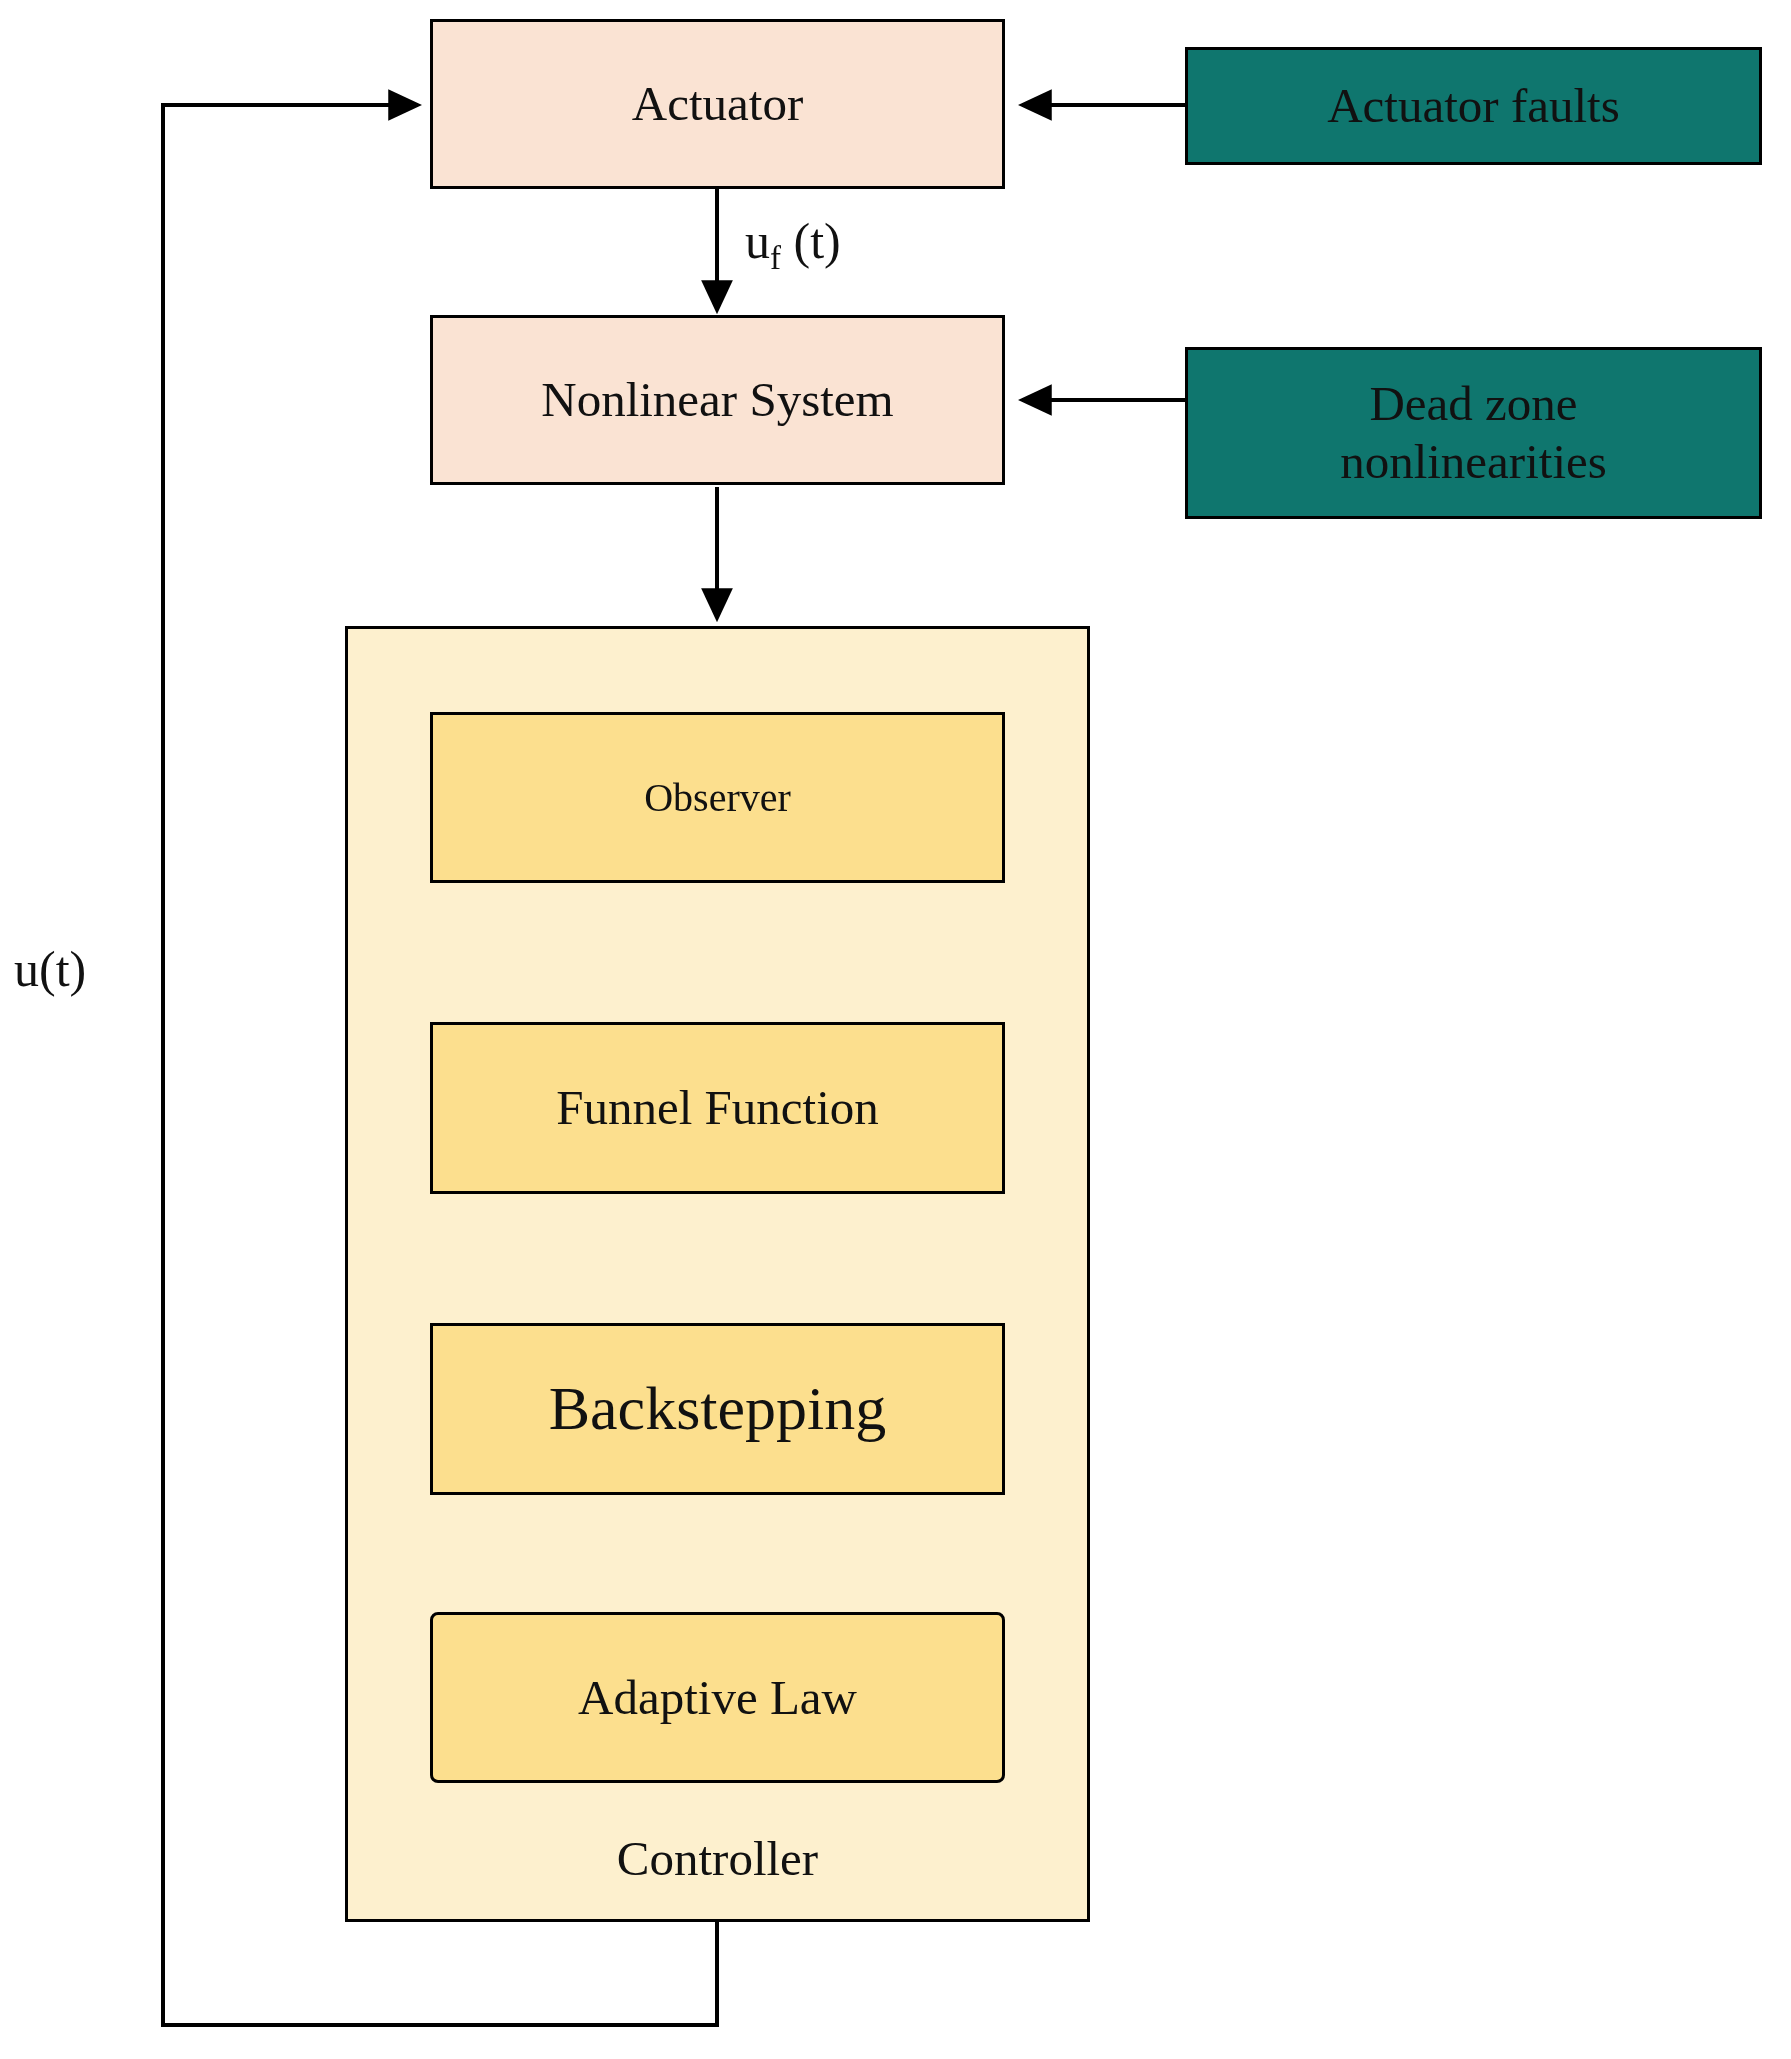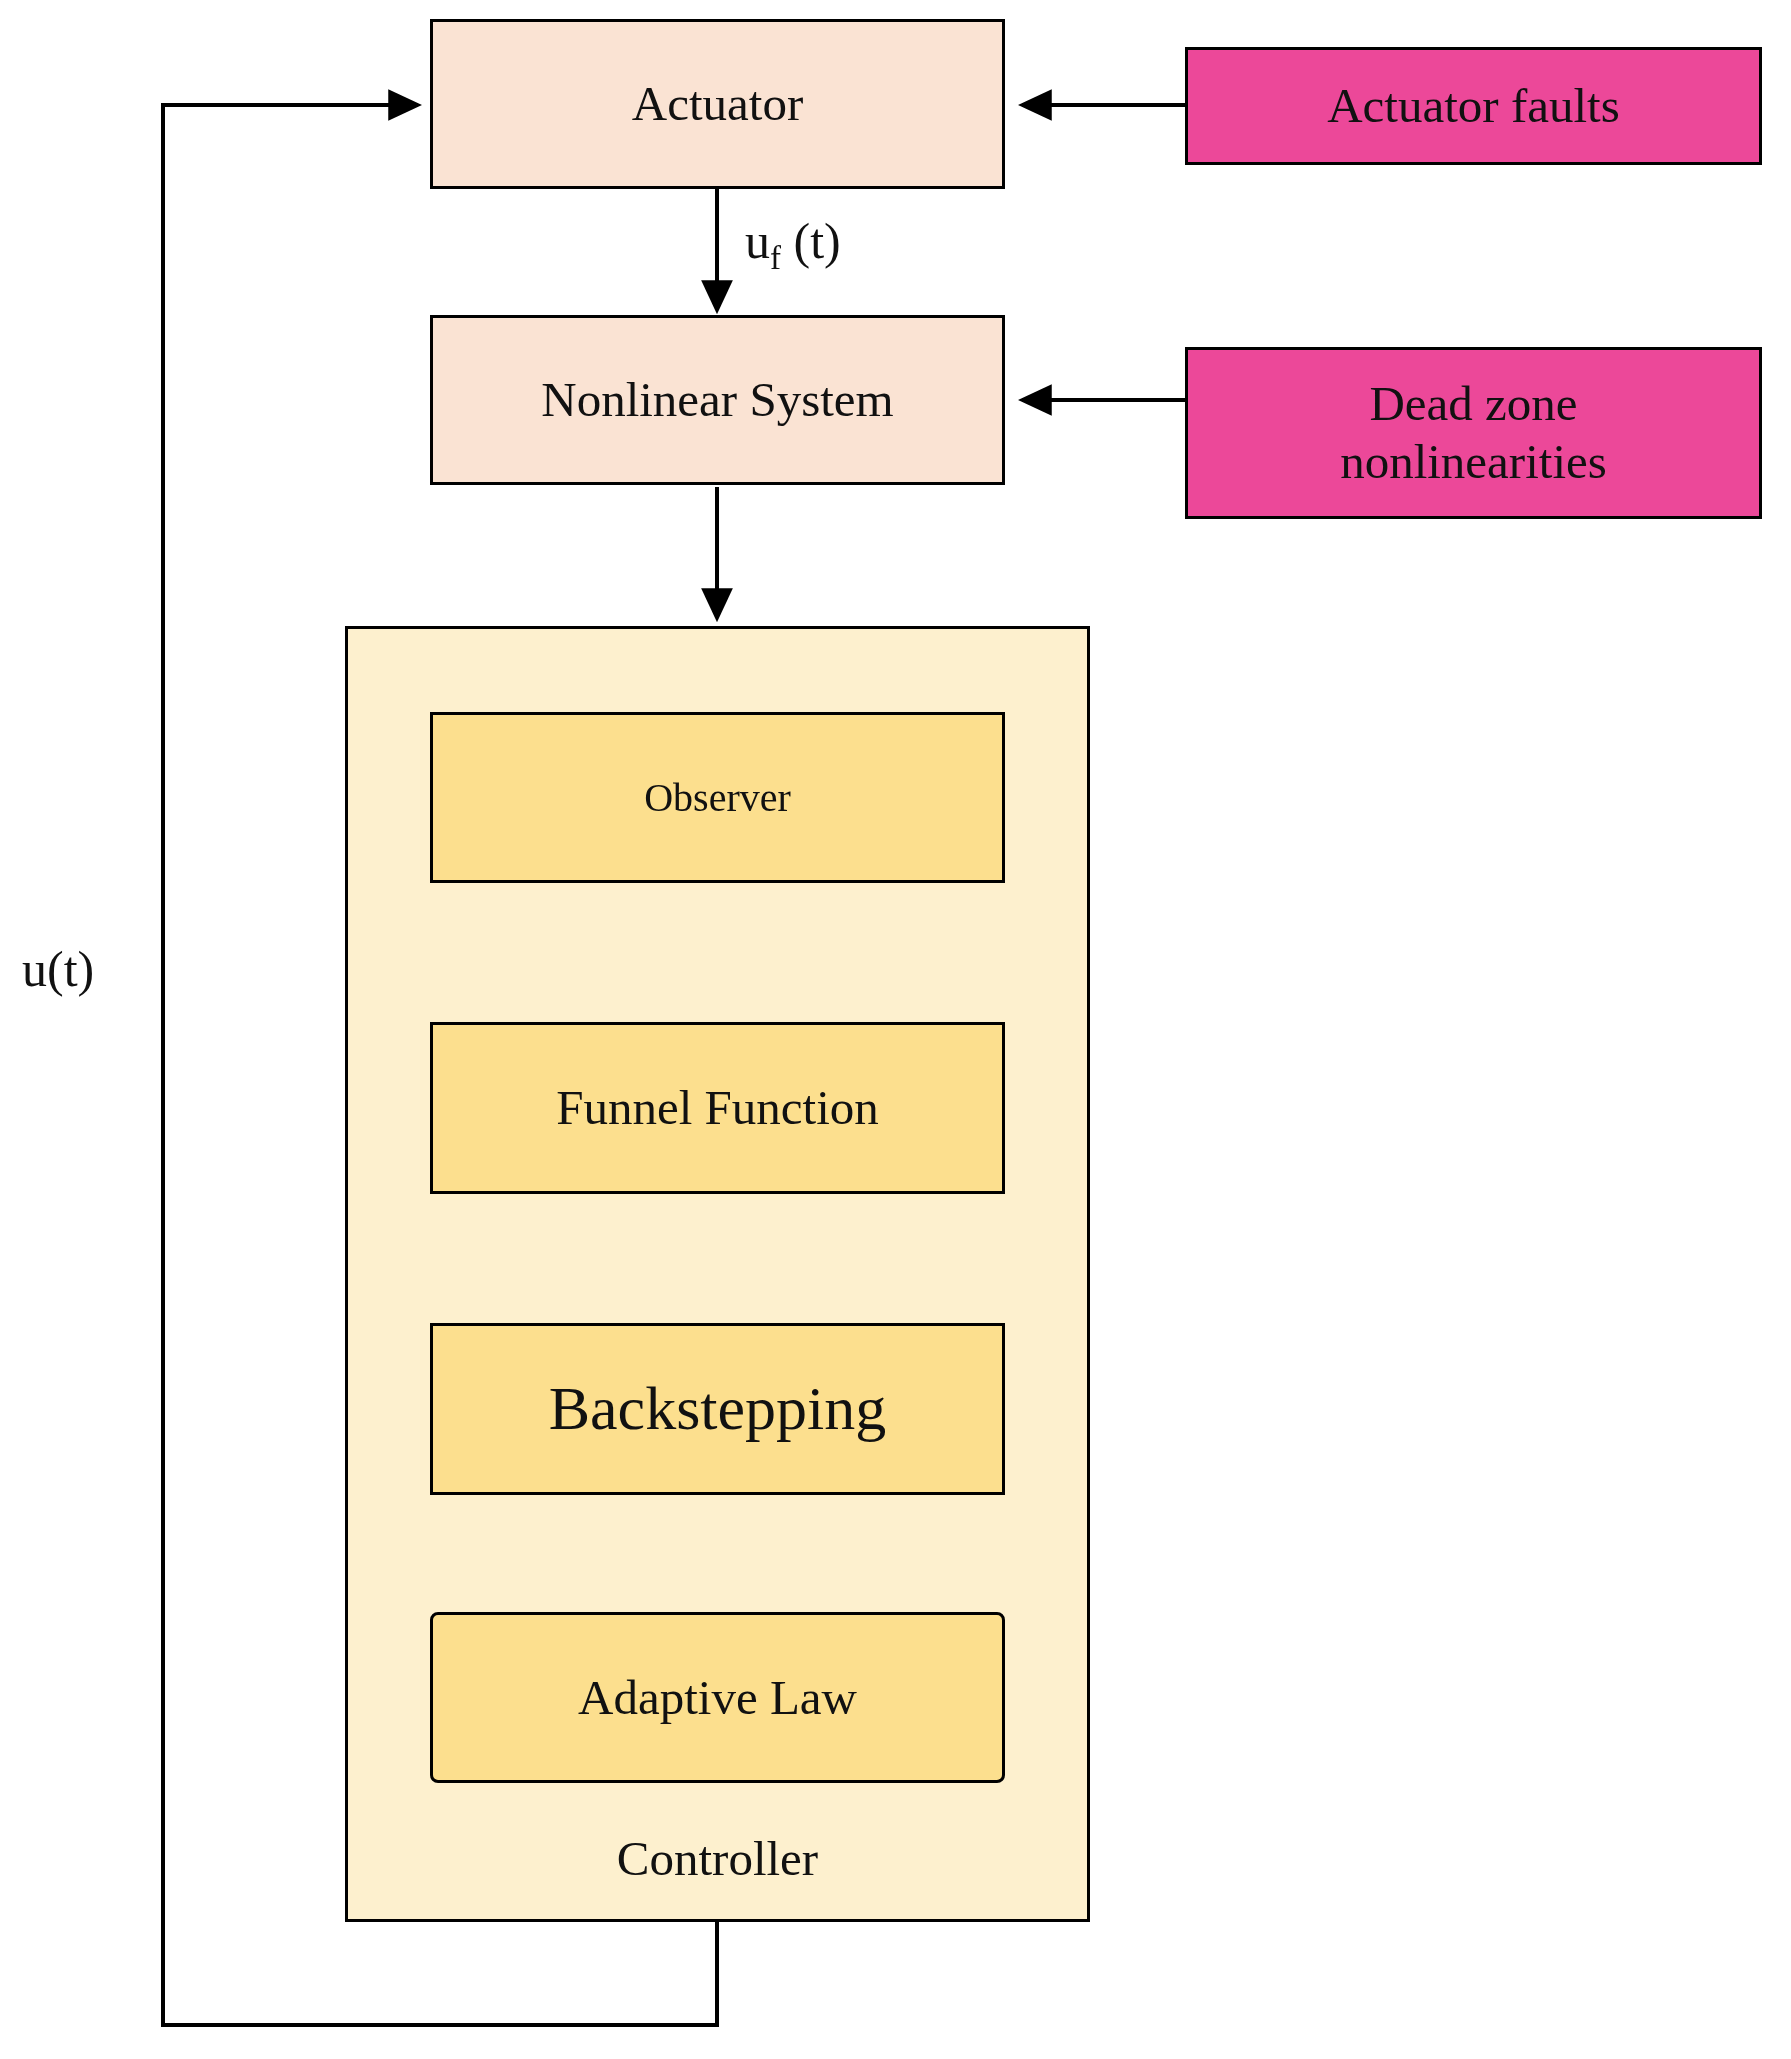--- a/index.html
+++ b/index.html
@@ -30,21 +30,21 @@
     border: 3px solid #000000;
     display: flex;
     align-items: center;
     justify-content: center;
     text-align: center;
     color: #111111;
     line-height: 1.18;
     z-index: 3;
   }
   .node.peach { background: #FAE3D3; }
-  .node.blue  { background: #ec4899; }
+  .node.blue  { background: #0f766e; }
   .node.gold  { background: #FCDF8E; }
 
   .container-node {
     position: absolute;
     border: 3px solid #000000;
     background: #FDF0CE;
     z-index: 1;
   }
   .container-label {
     position: absolute;
@@ -128,15 +128,15 @@
   </div>
 
   <div class="node gold" style="left:430px; top:1323px; width:575px; height:172px; font-size:62px;">
     <span>Backstepping</span>
   </div>
 
   <div class="node gold" style="left:430px; top:1612px; width:575px; height:171px; font-size:49px;border-radius:8px;">
     <span>Adaptive Law</span>
   </div>
 
-  <div class="edge-label" style="left:22px; top:940px; font-size:50px;">u(t)</div>
+  <div class="edge-label" style="left:14px; top:940px; font-size:50px;">u(t)</div>
 
 </div>
 
 </body></html>

